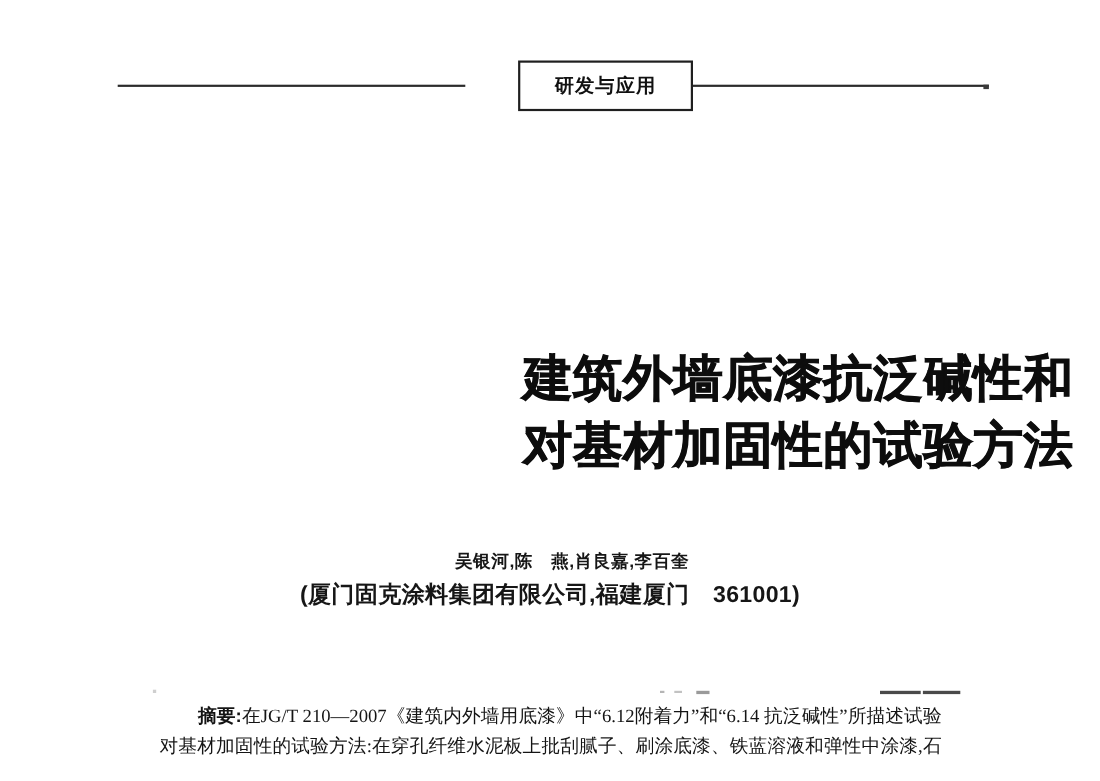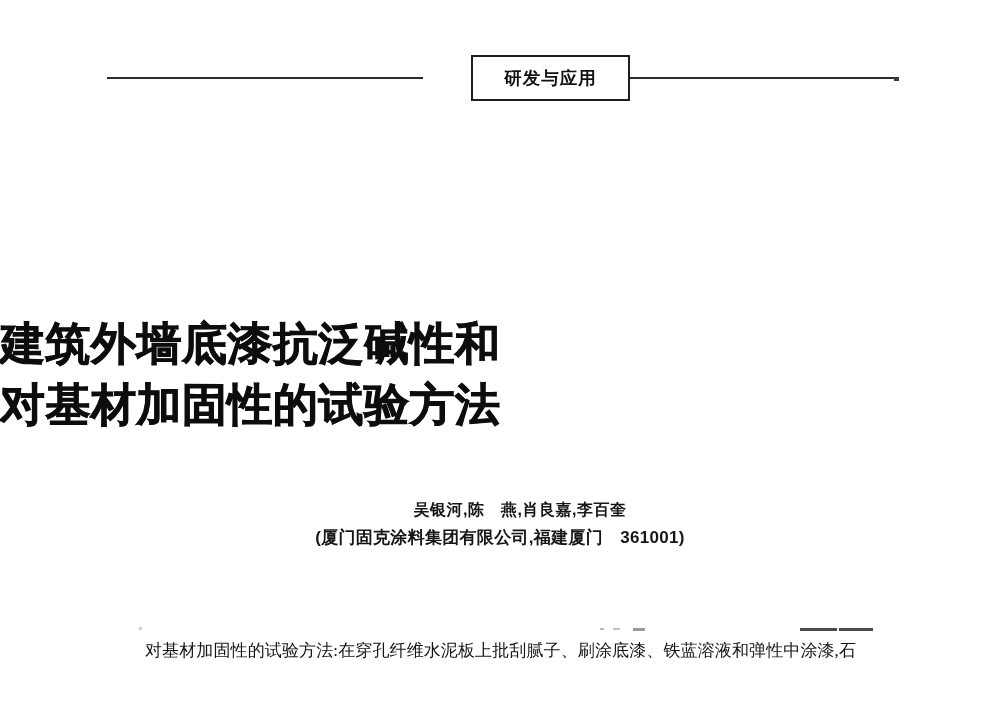--- a/index.html
+++ b/index.html
@@ -46,21 +46,21 @@
     font-weight: 700;
     letter-spacing: 1px;
     color: #111;
   }
 
   
   #title-block {
     position: absolute;
     left: 0; top: 313px;
     width: 976px;
-    text-align: left;
+    text-align: right;
     line-height: 61px;
     font-size: 45px;
     font-weight: 900;
     letter-spacing: 0.5px;
     color: #0d0d0d;
     -webkit-text-stroke: 0.8px #0d0d0d;
     font-family: "Liberation Sans", sans-serif;
   }
 
   
@@ -73,21 +73,21 @@
     font-weight: 700;
     letter-spacing: 0.5px;
     color: #161616;
     padding-left: 20px;
   }
   #affiliation-line {
     position: absolute;
     left: 0; top: 526px;
     width: 1000px;
     text-align: center;
-    font-size: 17px;
+    font-size: 21px;
     font-weight: 700;
     letter-spacing: 0.3px;
     color: #161616;
   }
 
   
   .artifact {
     position: absolute;
     background: #444;
   }
@@ -147,16 +147,19 @@
   <div id="affiliation-line">(厦门固克涂料集团有限公司,福建厦门　361001)</div>
 
   <div id="art-1" class="artifact"></div>
   <div id="art-2" class="artifact"></div>
   <div id="art-3" class="artifact"></div>
   <div id="art-4" class="artifact"></div>
   <div id="art-5" class="artifact"></div>
   <div id="art-6" class="artifact"></div>
 
   <div id="abstract-block">
+    <div class="abs-line first">
+      <span class="abs-label">摘要:</span><span>在JG/T 210—2007《建筑内外墙用底漆》中“6.12附着力”和“6.14 抗泛碱性”所描述试验</span>
+    </div>
     <div class="abs-line">对基材加固性的试验方法:在穿孔纤维水泥板上批刮腻子、刷涂底漆、铁蓝溶液和弹性中涂漆,石</div>
   </div>
 
 </div>
 
 </body></html>

